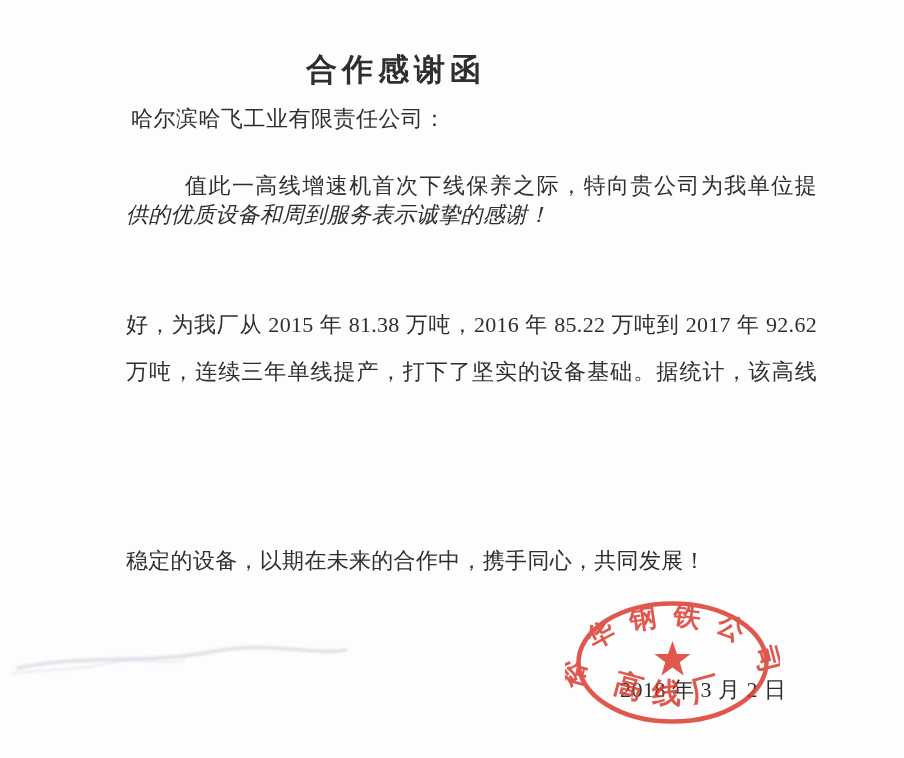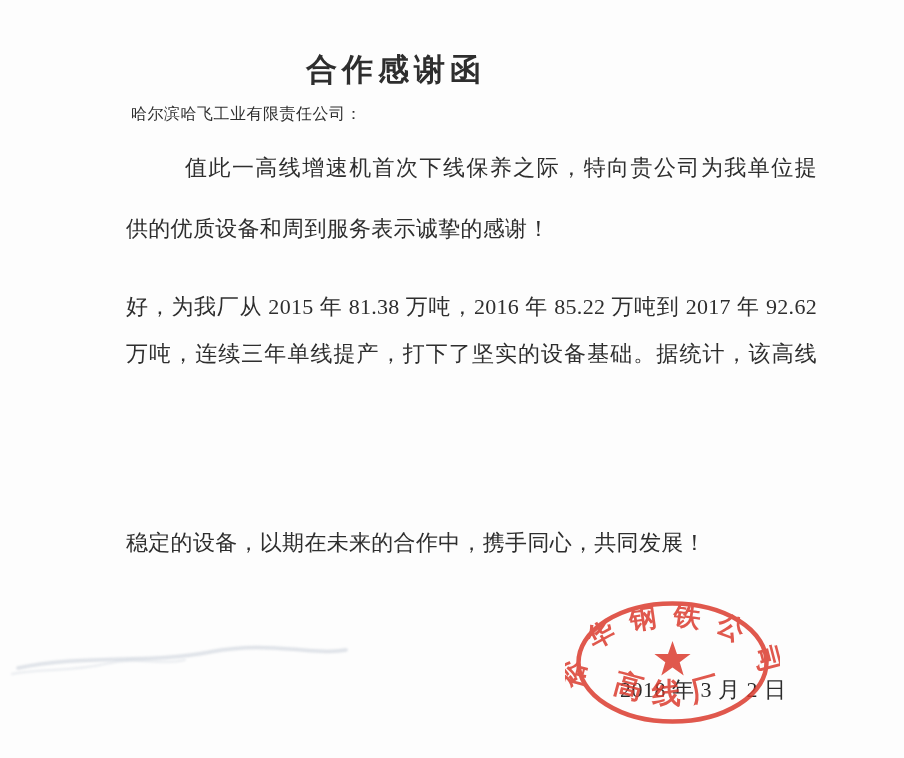--- a/index.html
+++ b/index.html
@@ -11,32 +11,33 @@
   .page{
     position:absolute;inset:0;background:#fdfdfd;
   }
   .title{
     position:absolute;top:49px;left:0;width:792px;
     text-align:center;font-size:31px;font-weight:600;
     letter-spacing:5px;color:var(--ink,#2e2e2e);
   }
   .salutation{
     position:absolute;left:131px;top:104px;
-    font-size:16px;color:var(--ink,#2e2e2e);letter-spacing:0.5px;
+    font-size:22px;color:var(--ink,#2e2e2e);letter-spacing:0.5px;
   }
   .bline{
     position:absolute;left:126px;width:691px;
     font-size:22px;line-height:30px;color:var(--ink,#2e2e2e);
     letter-spacing:0.3px;
+    margin-top:18px;
   }
   .just{text-align:justify;text-align-last:justify;}
   .ind3{text-indent:59px;}
   .ind2{text-indent:47px;}
   .bl0{top:153px;}
-  .bl1{top:214px;}
+  .bl1{top:182px;font-style:italic;}
   .bl2{top:246px;}
   .bl3{top:292px;}
   .bl4{top:339px;}
   .bl5{top:385px;}
   .bl6{top:432px;}
   .bl7{top:482px;}
   .bl8{top:528px;}
   .signature{
     position:absolute;left:572px;top:625px;
     font-size:22px;color:#2c2c2c;letter-spacing:0.5px;

